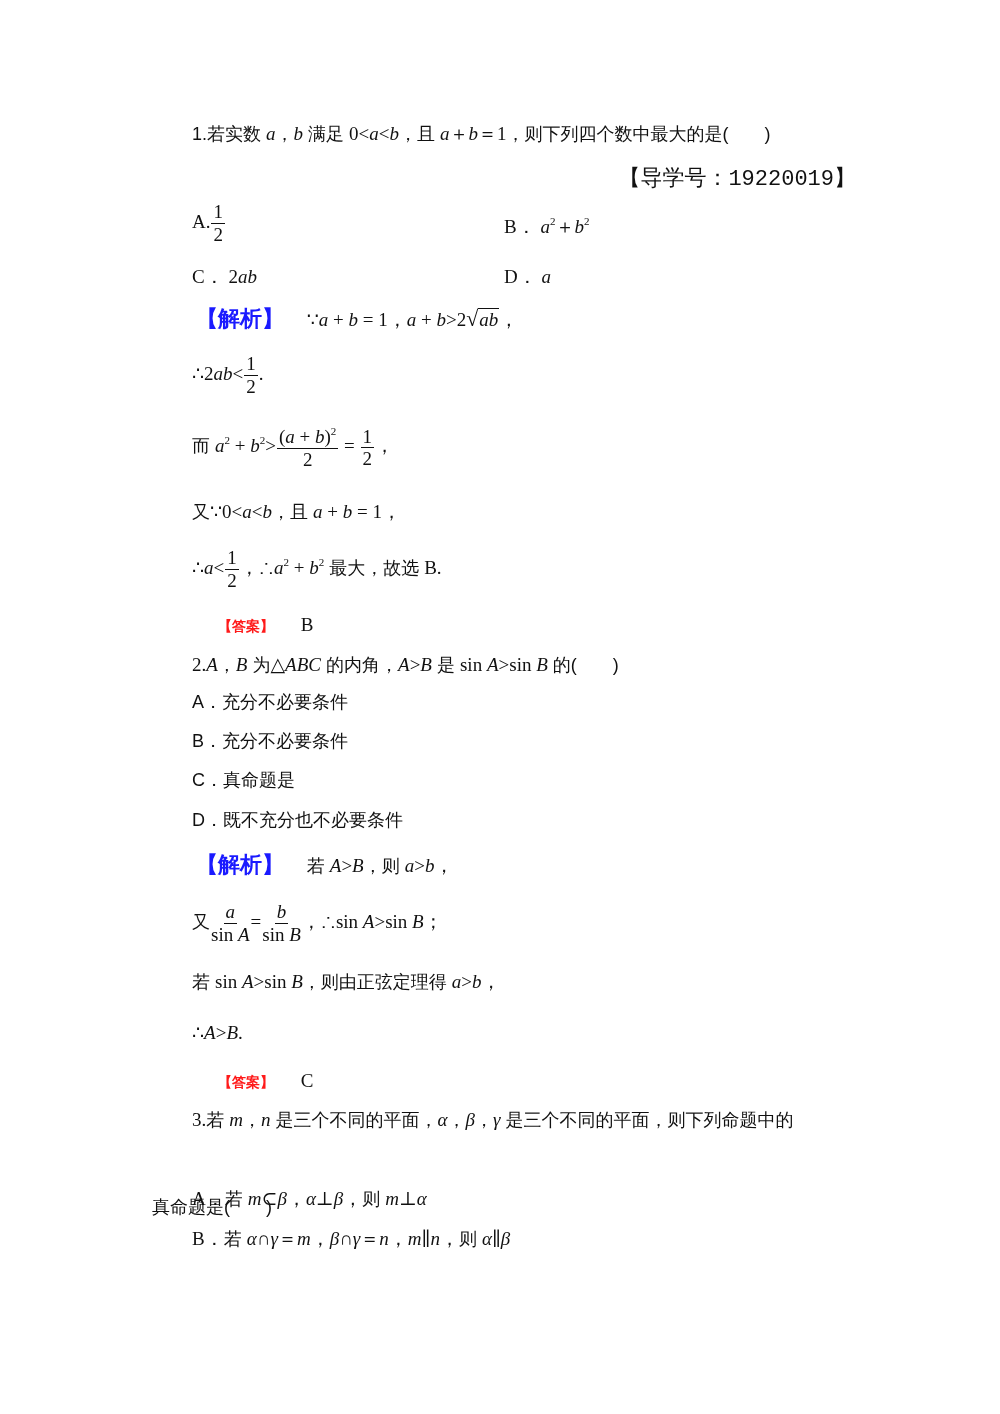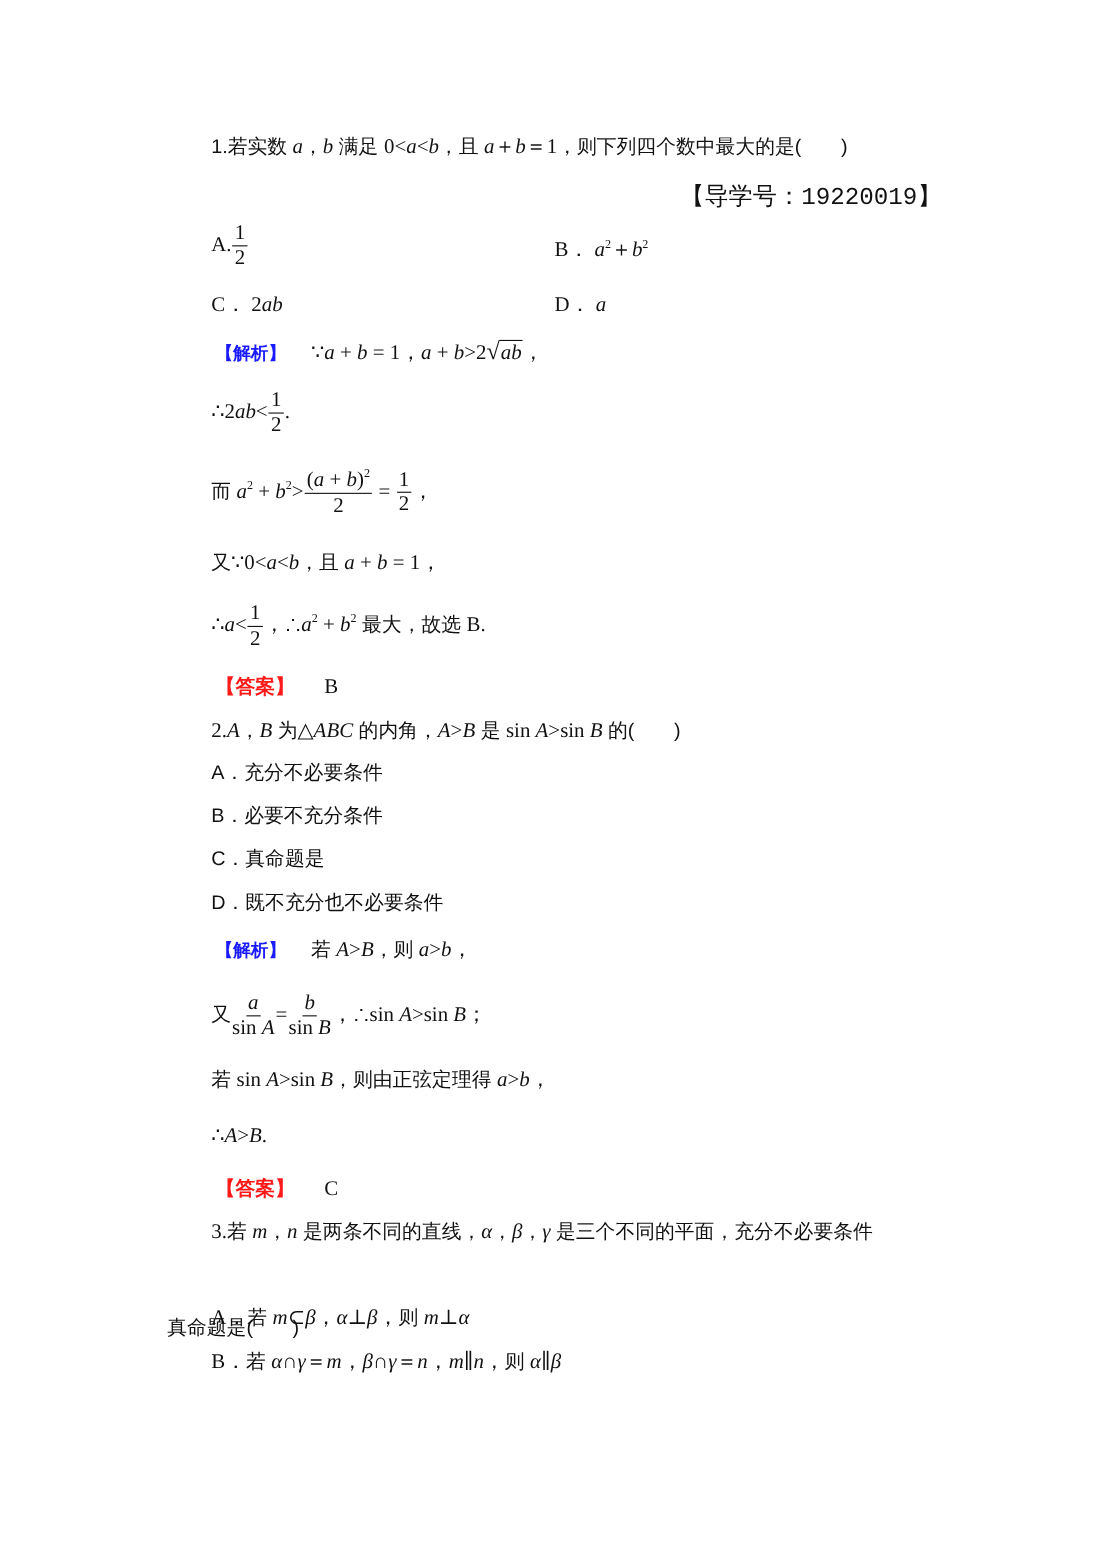--- a/index.html
+++ b/index.html
@@ -4,22 +4,22 @@
   <style>
     html, body { margin: 0; padding: 0; background: #ffffff; }
     body {
       width: 1000px; height: 1414px; position: relative; overflow: hidden;
       font-family: "Liberation Serif", "DejaVu Serif", serif;
       color: #111111; font-size: 19px;
     }
     .line { position: absolute; white-space: nowrap; line-height: 1; }
     .cjk { font-family: Liberation Sans, sans-serif; font-size: 18px; }
     i, .it { font-style: italic; }
-    .tag-blue { color: #1a1aff; font-family: "DejaVu Sans", sans-serif; font-size: 16px; font-weight: bold; }
-    .tag-red  { color: #ff1a1a; font-family: "DejaVu Sans", sans-serif; font-size: 18px; font-weight: bold; }
+    .tag-blue { color: #1a1aff; font-family: "DejaVu Sans", sans-serif; font-size: 22px; font-weight: bold; }
+    .tag-red  { color: #ff1a1a; font-family: "DejaVu Sans", sans-serif; font-size: 14px; font-weight: bold; margin-left: 22px; }
     .frac { display: inline-flex; flex-direction: column; align-items: center; vertical-align: middle; margin: 0 1px; }
     .frac .num { border-bottom: 1.2px solid #111; padding: 0 2px 1px; line-height: 1.05; }
     .frac .den { padding-top: 1px; line-height: 1.05; }
     .sqrt { border-top: 1.2px solid #111; padding: 1px 1px 0 1px; display: inline-block; line-height: 1; }
     .sqrt-sign { font-size: 22px; }
     sup { font-size: 11px; vertical-align: 8px; }
     .ref { position: absolute; right: 144px; top: 163px; font-family: Liberation Mono, monospace; font-size: 22px; }
     .opt { position: absolute; white-space: nowrap; }
   </style>
 </head>
@@ -76,21 +76,21 @@
 </div>
 <div class="line" style="left:196px; top:615px;">
   <span class="tag-red">【答案】</span>
   <span style="margin-left:22px;">B</span>
 </div>
 
 <div class="line" style="left:192px; top:655px;">
   2.<i>A</i><span class="cjk">，</span><i>B</i><span class="cjk"> 为</span>△<i>ABC</i><span class="cjk"> 的内角，</span><i>A</i>&gt;<i>B</i><span class="cjk"> 是 </span>sin <i>A</i>&gt;sin <i>B</i><span class="cjk"> 的(　　)</span>
 </div>
 <div class="line cjk" style="left:192px; top:693px;">A．充分不必要条件</div>
-<div class="line cjk" style="left:192px; top:732px;">B．必要不充分条件</div>
+<div class="line cjk" style="left:192px; top:732px;">B．充分不必要条件</div>
 <div class="line cjk" style="left:192px; top:771px;">C．真命题是</div>
 <div class="line cjk" style="left:192px; top:811px;">D．既不充分也不必要条件</div>
 
 <div class="line" style="left:196px; top:854px;">
   <span class="tag-blue">【解析】</span>
   <span style="margin-left:18px;"><span class="cjk">若 </span><i>A</i>&gt;<i>B</i><span class="cjk">，则 </span><i>a</i>&gt;<i>b</i>，</span>
 </div>
 <div class="line" style="left:192px; top:902px;">
   <span class="cjk">又</span><span class="frac">
       <span class="num"><i>a</i></span>
@@ -105,21 +105,21 @@
 </div>
 <div class="line" style="left:192px; top:1023px;">
   ∴<i>A</i>&gt;<i>B</i>.
 </div>
 <div class="line" style="left:196px; top:1071px;">
   <span class="tag-red">【答案】</span>
   <span style="margin-left:22px;">C</span>
 </div>
 
 <div class="line" style="left:192px; top:1110px;">
-  3.<span class="cjk">若 </span><i>m</i><span class="cjk">，</span><i>n</i><span class="cjk"> 是两条不同的直线，</span><i>α</i><span class="cjk">，</span><i>β</i><span class="cjk">，</span><i>γ</i><span class="cjk"> 是三个不同的平面，充分不必要条件</span>
+  3.<span class="cjk">若 </span><i>m</i><span class="cjk">，</span><i>n</i><span class="cjk"> 是三个不同的平面，</span><i>α</i><span class="cjk">，</span><i>β</i><span class="cjk">，</span><i>γ</i><span class="cjk"> 是三个不同的平面，则下列命题中的</span>
 </div>
 <div class="line cjk" style="left:152px; top:1150px;margin-top:48px;">真命题是(　　)</div>
 <div class="line" style="left:192px; top:1189px;">
   A．<span class="cjk">若 </span><i>m</i>⊂<i>β</i>，<i>α</i>⊥<i>β</i>，<span class="cjk">则 </span><i>m</i>⊥<i>α</i>
 </div>
 <div class="line" style="left:192px; top:1229px;">
   B．<span class="cjk">若 </span><i>α</i>∩<i>γ</i>＝<i>m</i>，<i>β</i>∩<i>γ</i>＝<i>n</i>，<i>m</i>∥<i>n</i>，<span class="cjk">则 </span><i>α</i>∥<i>β</i>
 </div>
 
 </body></html>

